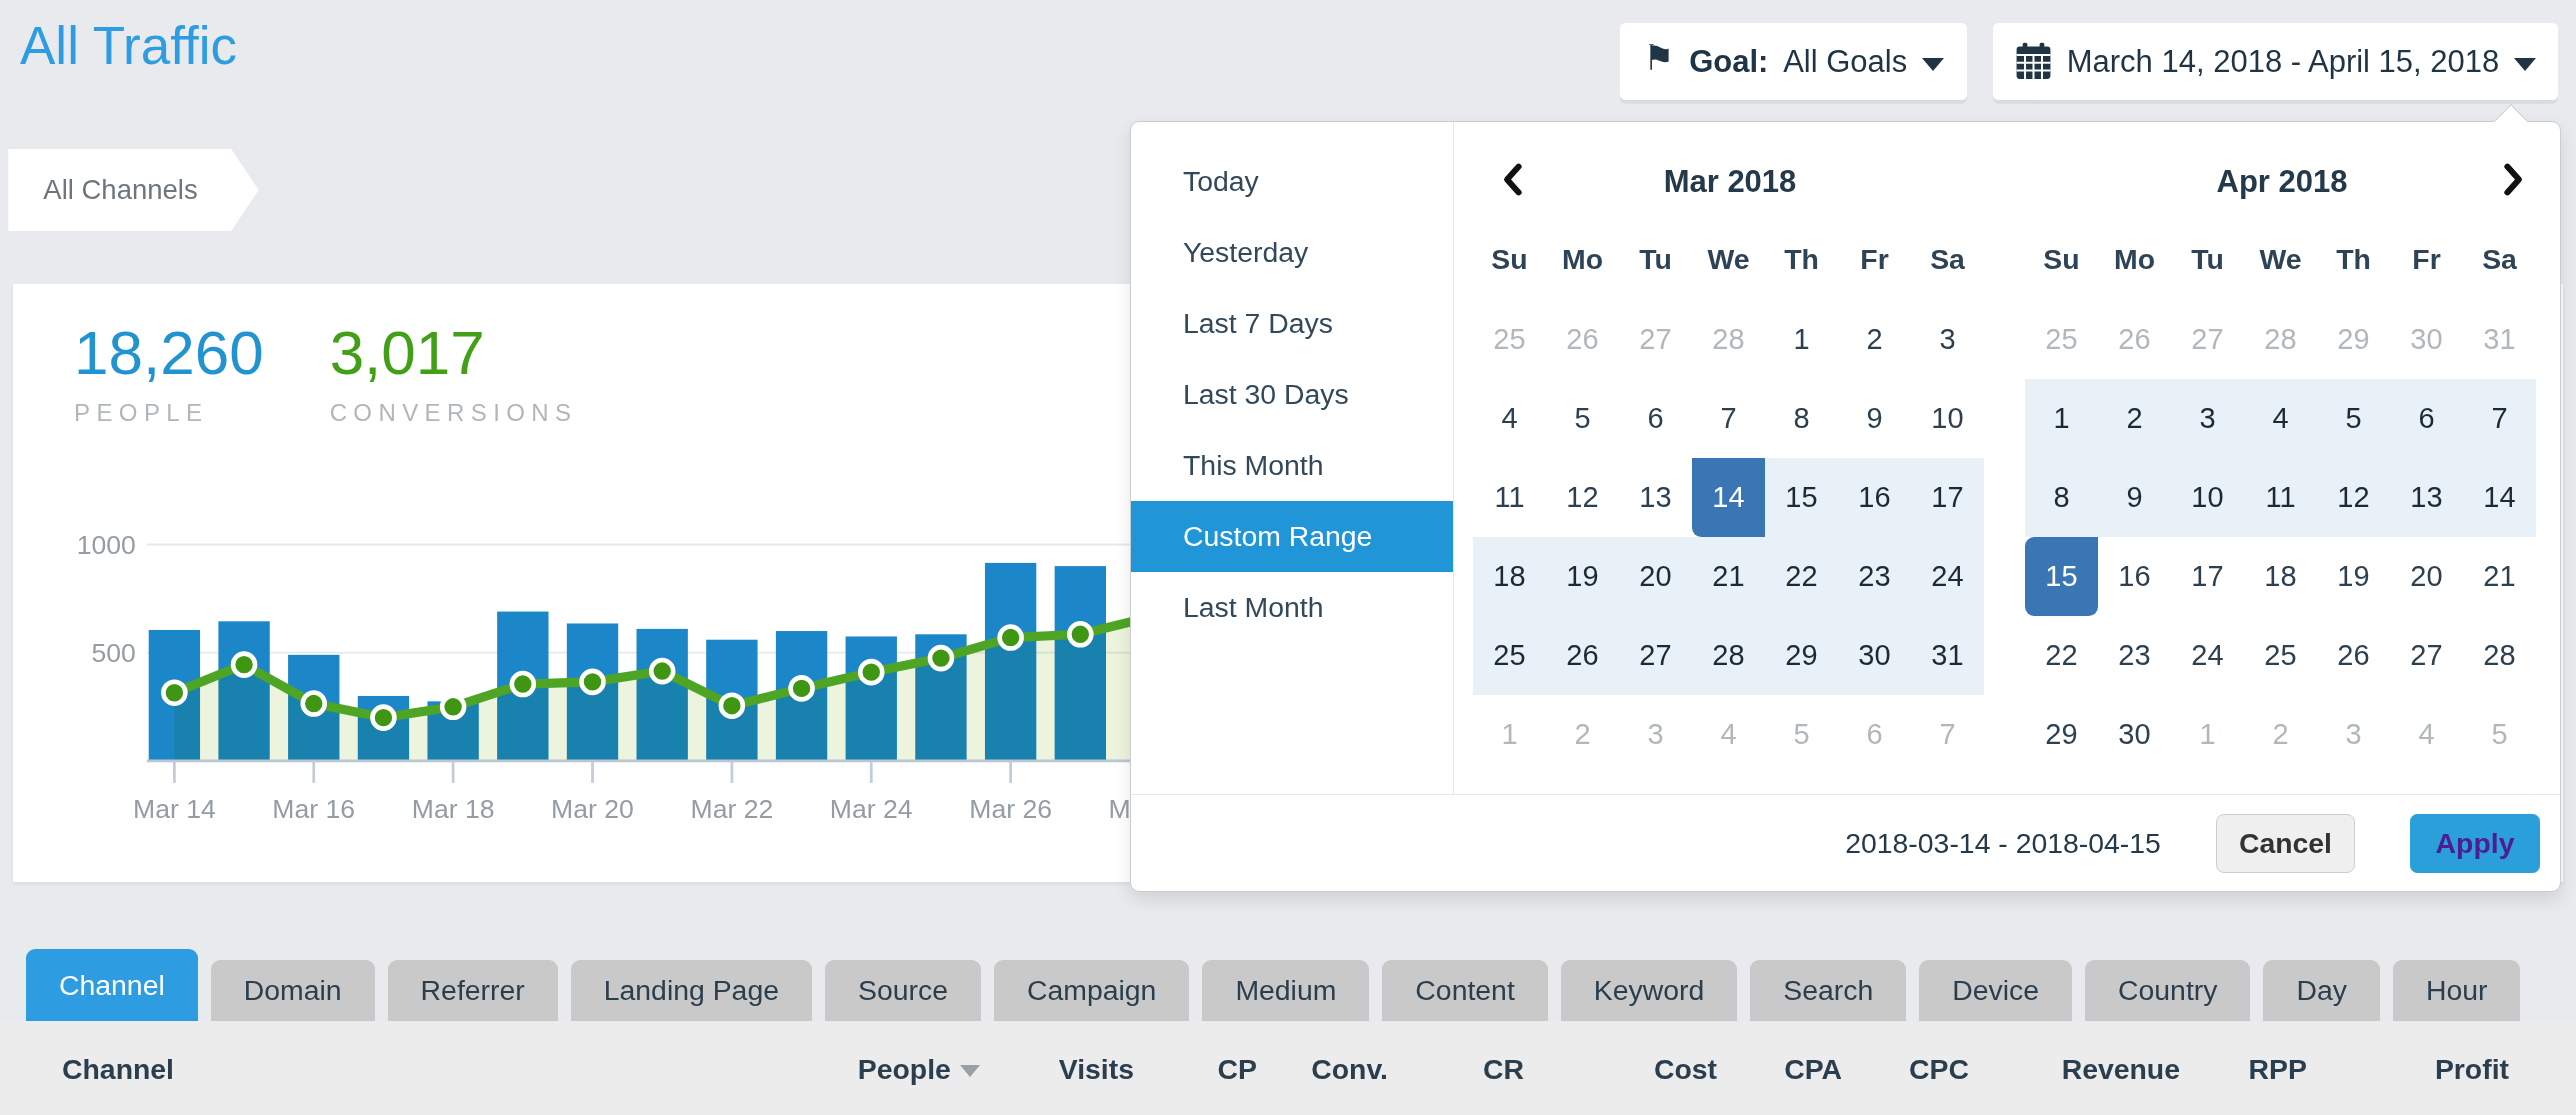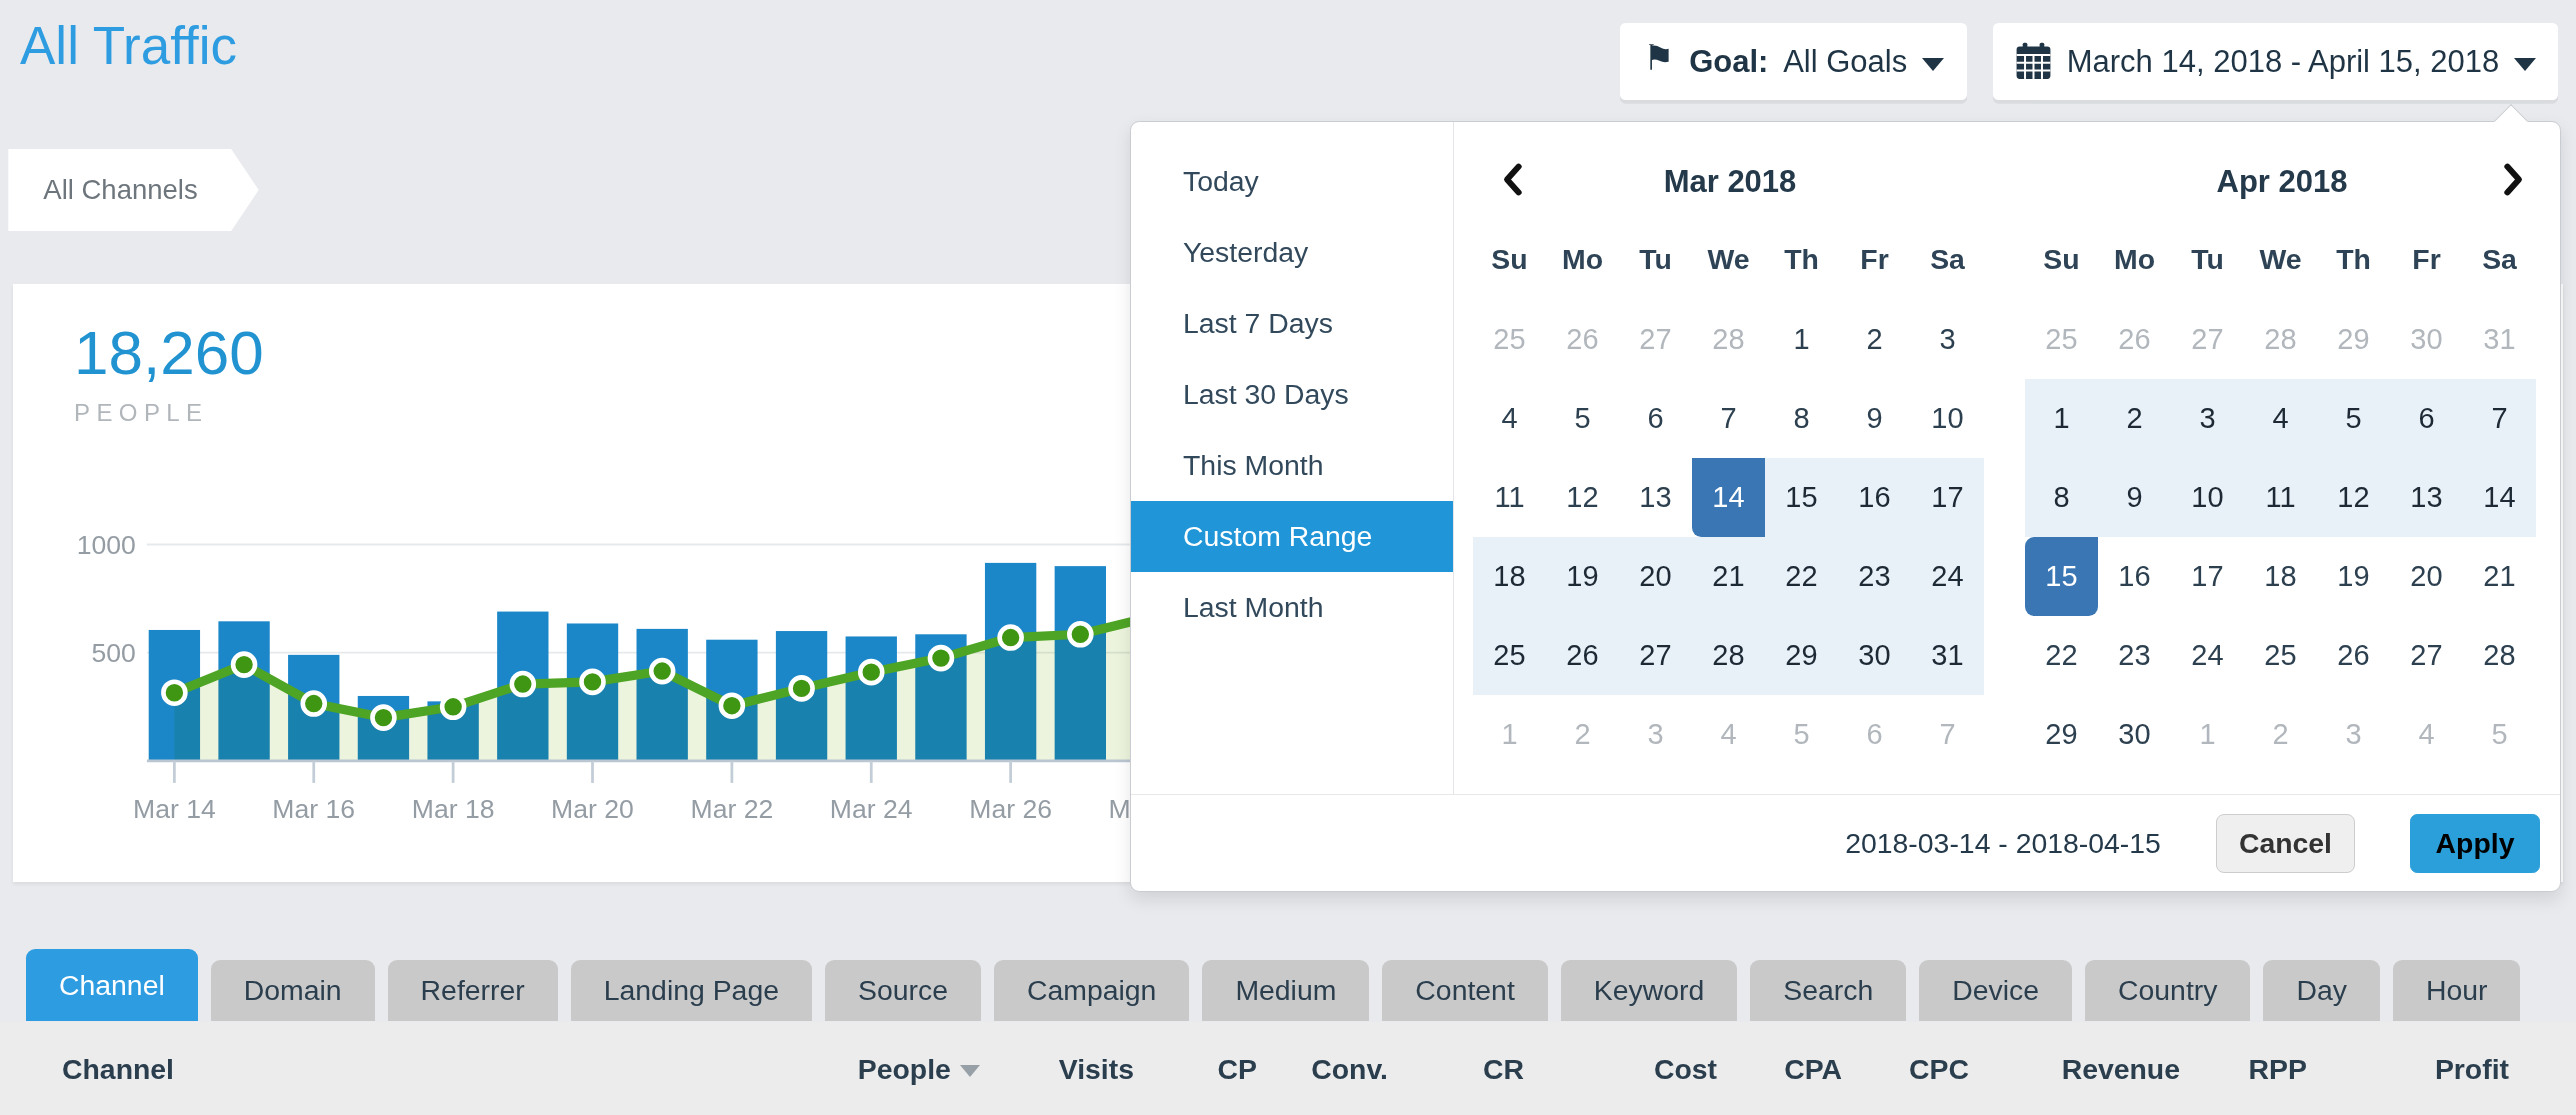--- a/index.html
+++ b/index.html
@@ -90,21 +90,21 @@
     position:absolute; left:0; right:0; bottom:0; height:97px; border-top:0.9px solid #e6e8ea;
     display:flex; align-items:center; justify-content:flex-end; gap:55px; padding-right:20px;
   }
   .footer-range { font-size:28.4px; color:#24394a; }
   .btn-cancel {
     min-width:103px; height:59px; background:#efefef; border:0.9px solid #cdcdcd; border-radius:8px;
     font-family:inherit; font-size:28.4px; font-weight:bold; color:#333; padding:0 22px; cursor:pointer;
   }
   .btn-apply {
     min-width:130px; height:59px; background:#2b9fd9; border:0.9px solid #2b9fd9; border-radius:7.3px;
-    font-family:inherit; font-size:28.4px; font-weight:bold; color:#000000; padding:0 24px; cursor:pointer;
+    font-family:inherit; font-size:28.4px; font-weight:bold; color:#4c1d95; padding:0 24px; cursor:pointer;
   }
 
   
   .tabs { position:absolute; left:26px; top:949px; height:72px; display:flex; align-items:flex-end; gap:13px; }
   .tab {
     height:61px; background:#c9c9c9; border-radius:9.2px 9.2px 0 0; padding:0 33px;
     display:flex; align-items:center; font-size:28.4px; color:#2b3e4e; cursor:pointer; white-space:nowrap;
   }
   .tab.active { height:72px; background:#2e9ce0; color:#fff; }
 
@@ -158,20 +158,24 @@
 
   <div class="ribbon">
     <span>All Channels</span>
   </div>
 
   <div class="card">
     <div class="stats">
       <div>
         <div class="stat-value blue">18,260</div>
         <div class="stat-label">PEOPLE</div>
+      </div>
+      <div>
+        <div class="stat-value green">3,017</div>
+        <div class="stat-label">CONVERSIONS</div>
       </div>
     </div>
     <svg id="chart" class="chart-svg" viewBox="0 0 2781 652" width="2550" height="598">
         <line x1="146" y1="402" x2="2770" y2="402" stroke="#e6e9ec" stroke-width="2"></line>
         <text x="134" y="412" text-anchor="end" font-size="29" fill="#949ca4">500</text>
         <line x1="146" y1="284" x2="2770" y2="284" stroke="#e6e9ec" stroke-width="2"></line>
         <text x="134" y="294" text-anchor="end" font-size="29" fill="#949ca4">1000</text>
         <rect x="148" y="377.22" width="56" height="142.77999999999997" fill="#1b87c9"></rect>
         <rect x="224" y="367.78" width="56" height="152.22000000000003" fill="#1b87c9"></rect>
         <rect x="300" y="404.36" width="56" height="115.63999999999999" fill="#1b87c9"></rect>

